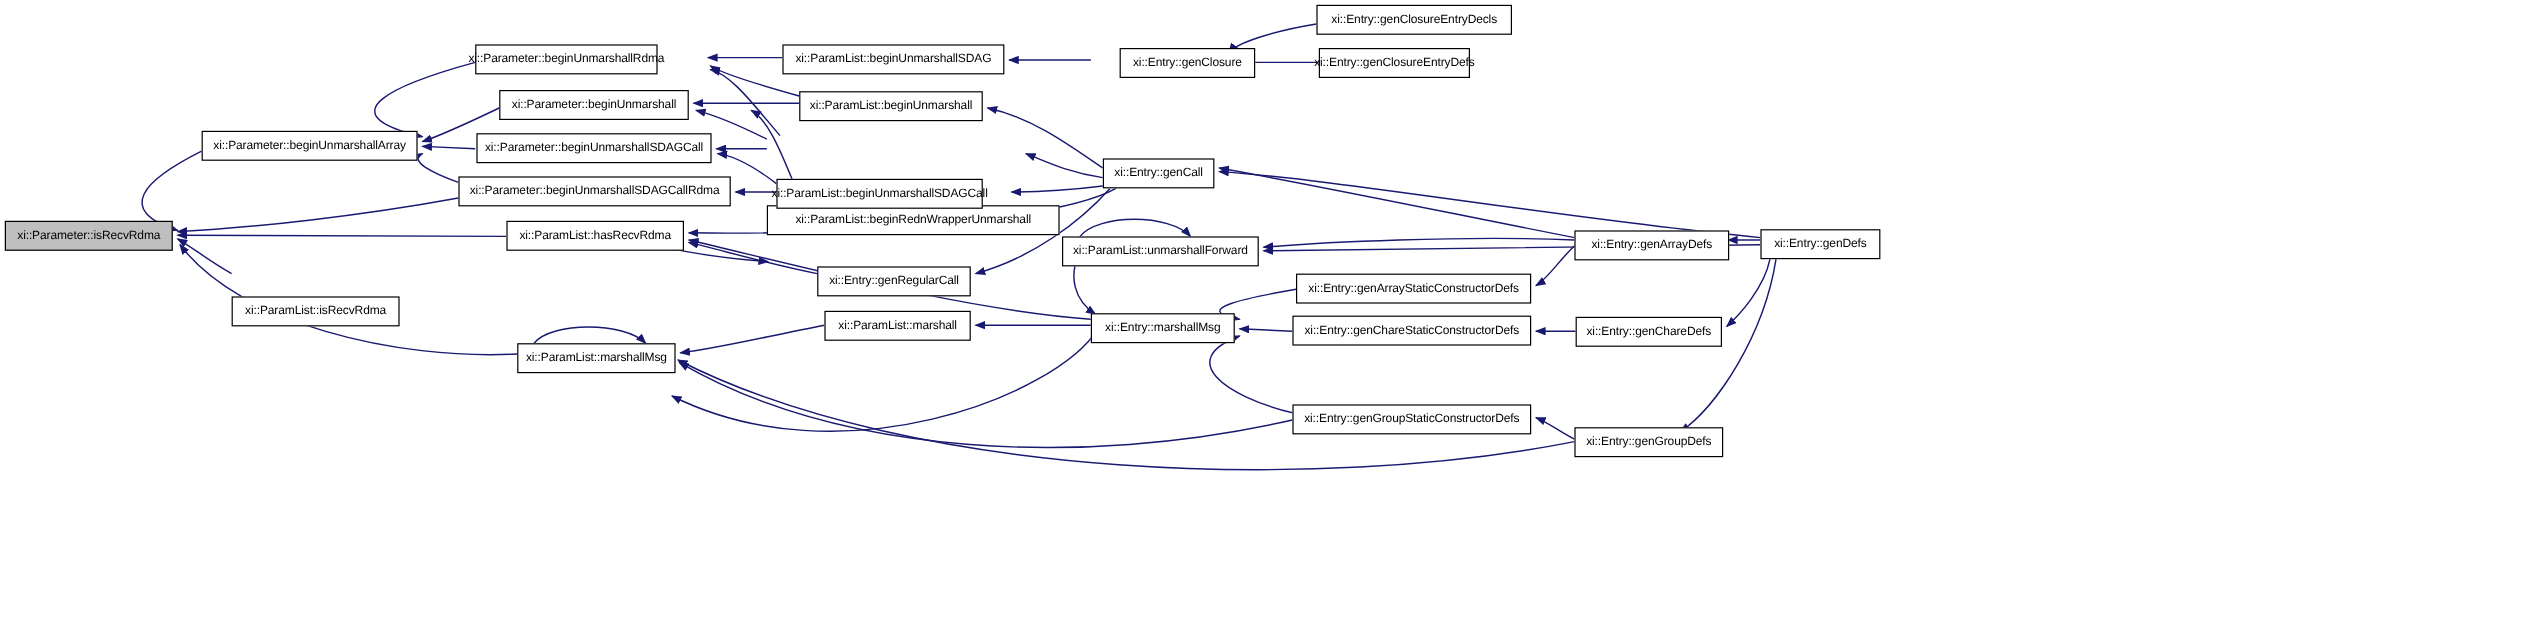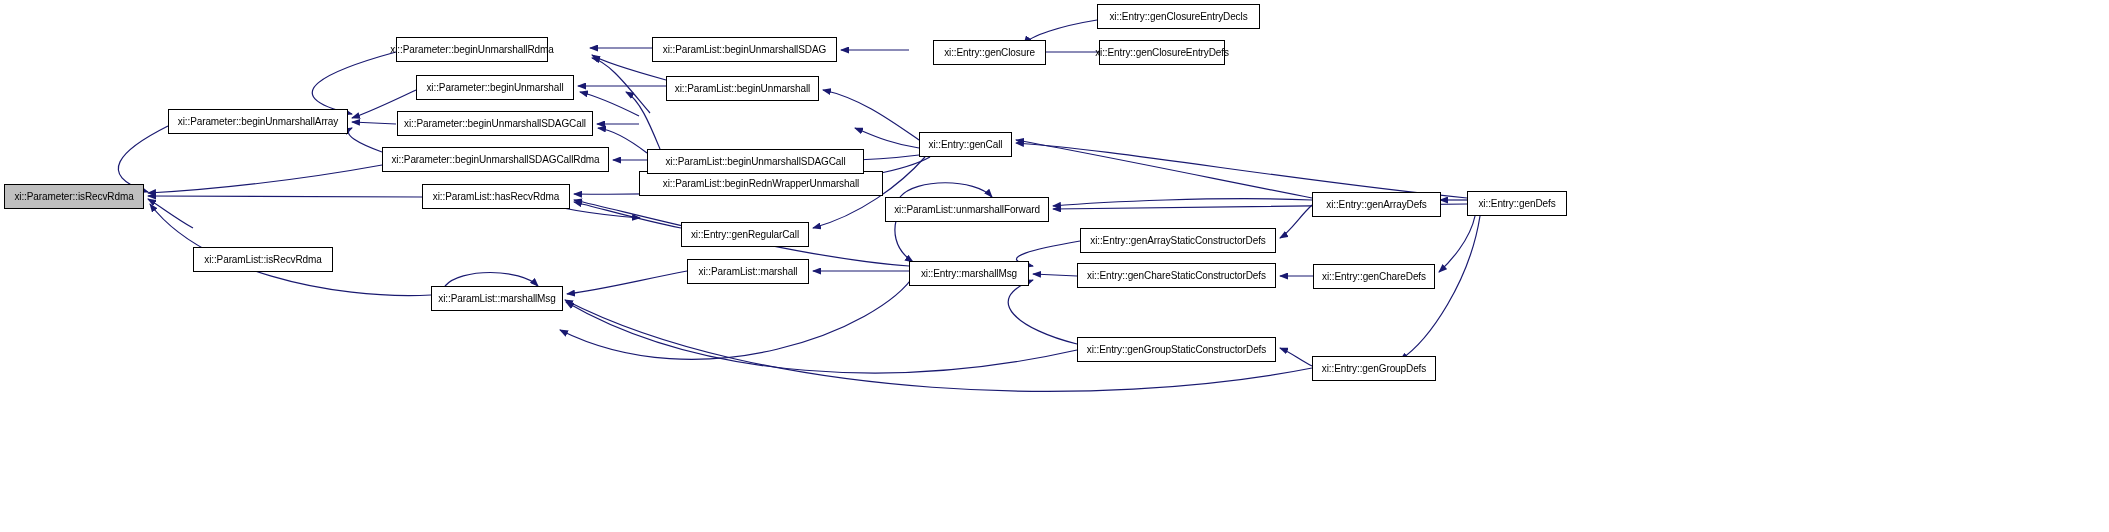--- a/index.html
+++ b/index.html
@@ -115,21 +115,21 @@
       <div class="node" style="left: 193px; top: 221px; width: 140px; margin-top: 26px;">xi::ParamList::isRecvRdma</div>
       <div class="node" style="left: 396px; top: 37px; width: 152px;">xi::Parameter::beginUnmarshallRdma</div>
       <div class="node" style="left: 416px; top: 75px; width: 158px;">xi::Parameter::beginUnmarshall</div>
       <div class="node" style="left: 397px; top: 111px; width: 196px;">xi::Parameter::beginUnmarshallSDAGCall</div>
       <div class="node" style="left: 382px; top: 147px; width: 227px;">xi::Parameter::beginUnmarshallSDAGCallRdma</div>
       <div class="node" style="left: 422px; top: 184px; width: 148px;">xi::ParamList::hasRecvRdma</div>
       <div class="node" style="left: 431px; top: 286px; width: 132px;">xi::ParamList::marshallMsg</div>
       <div class="node" style="left: 652px; top: 37px; width: 185px;">xi::ParamList::beginUnmarshallSDAG</div>
       <div class="node" style="left: 666px; top: 76px; width: 153px;">xi::ParamList::beginUnmarshall</div>
       <div class="node" style="left: 639px; top: 130px; width: 244px; margin-top: 41px;">xi::ParamList::beginRednWrapperUnmarshall</div>
-      <div class="node" style="left: 647px; top: 149px; width: 217px;">xi::ParamList::beginUnmarshallSDAGCall</div>
+      <div class="node" style="left: 647px; top: 149px; width: 172px;">xi::ParamList::beginUnmarshallSDAGCall</div>
       <div class="node" style="left: 681px; top: 222px; width: 128px;">xi::Entry::genRegularCall</div>
       <div class="node" style="left: 687px; top: 259px; width: 122px;">xi::ParamList::marshall</div>
       <div class="node" style="left: 909px; top: 40px; width: 113px; margin-left: 24px;">xi::Entry::genClosure</div>
       <div class="node" style="left: 919px; top: 132px; width: 93px;">xi::Entry::genCall</div>
       <div class="node" style="left: 885px; top: 197px; width: 164px;">xi::ParamList::unmarshallForward</div>
       <div class="node" style="left: 909px; top: 261px; width: 120px;">xi::Entry::marshallMsg</div>
       <div class="node" style="left: 1097px; top: 4px; width: 163px;">xi::Entry::genClosureEntryDecls</div>
       <div class="node" style="left: 1099px; top: 40px; width: 126px;">xi::Entry::genClosureEntryDefs</div>
       <div class="node" style="left: 1080px; top: 228px; width: 196px;">xi::Entry::genArrayStaticConstructorDefs</div>
       <div class="node" style="left: 1077px; top: 263px; width: 199px;">xi::Entry::genChareStaticConstructorDefs</div>

